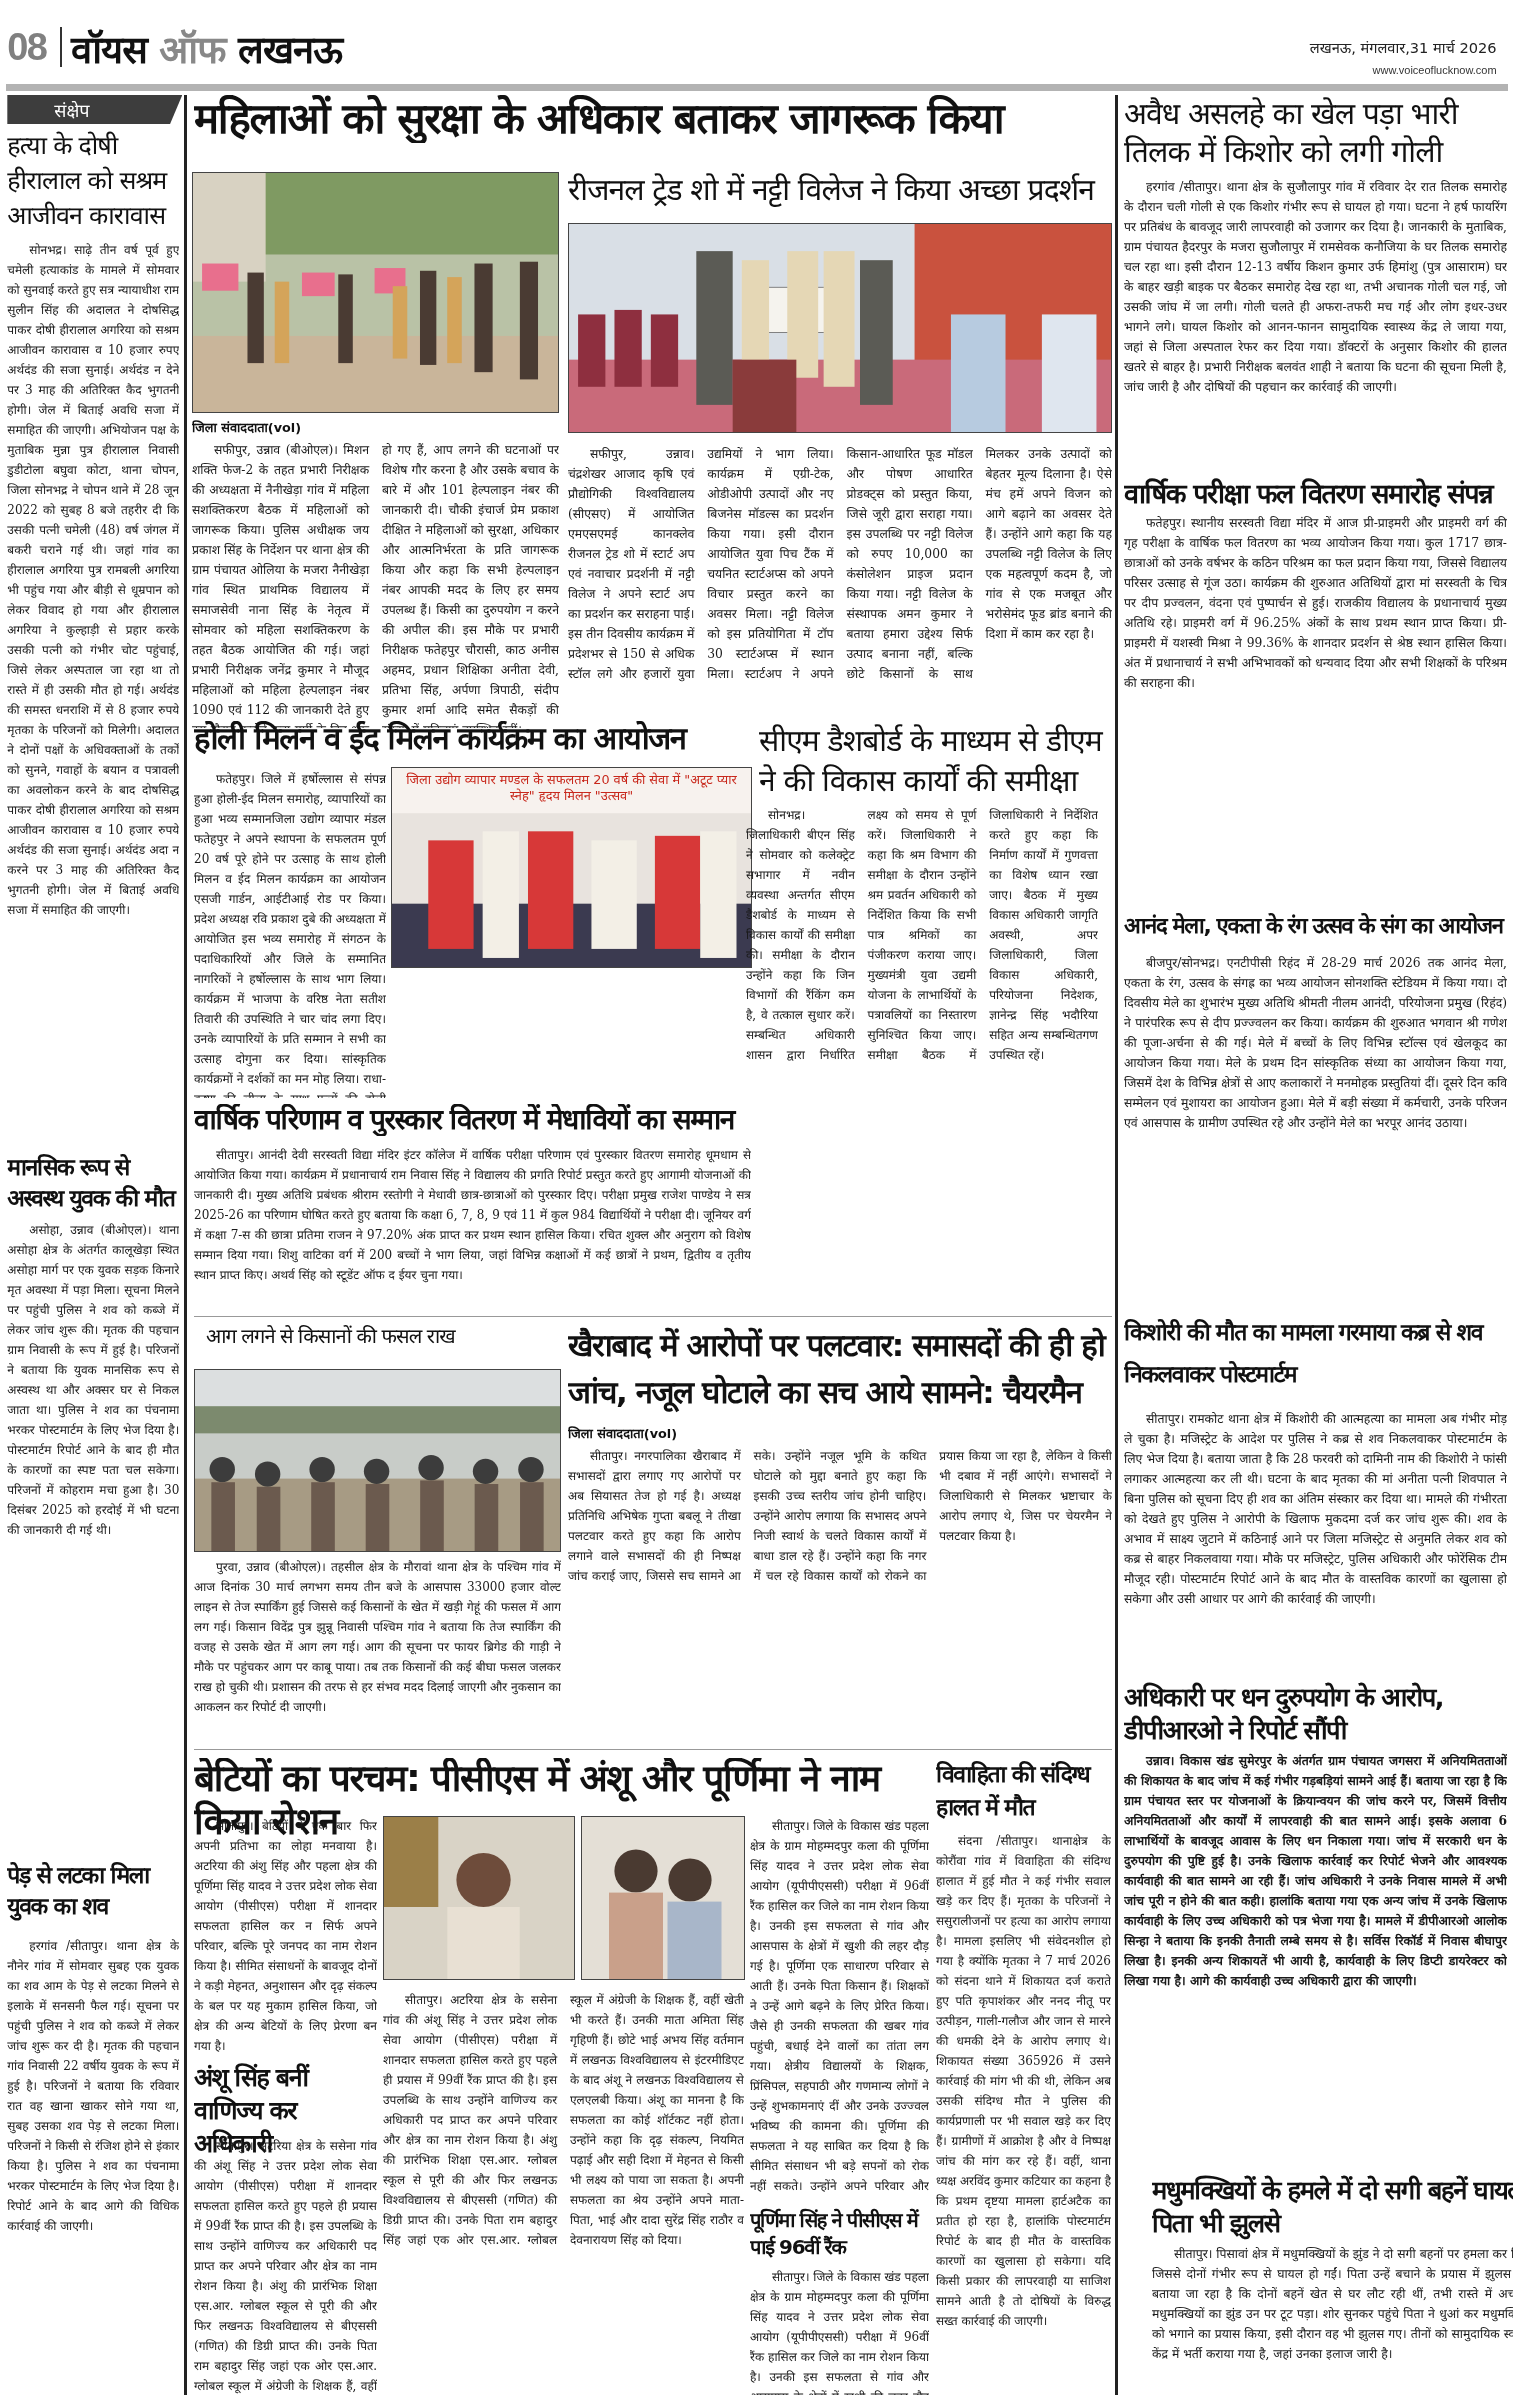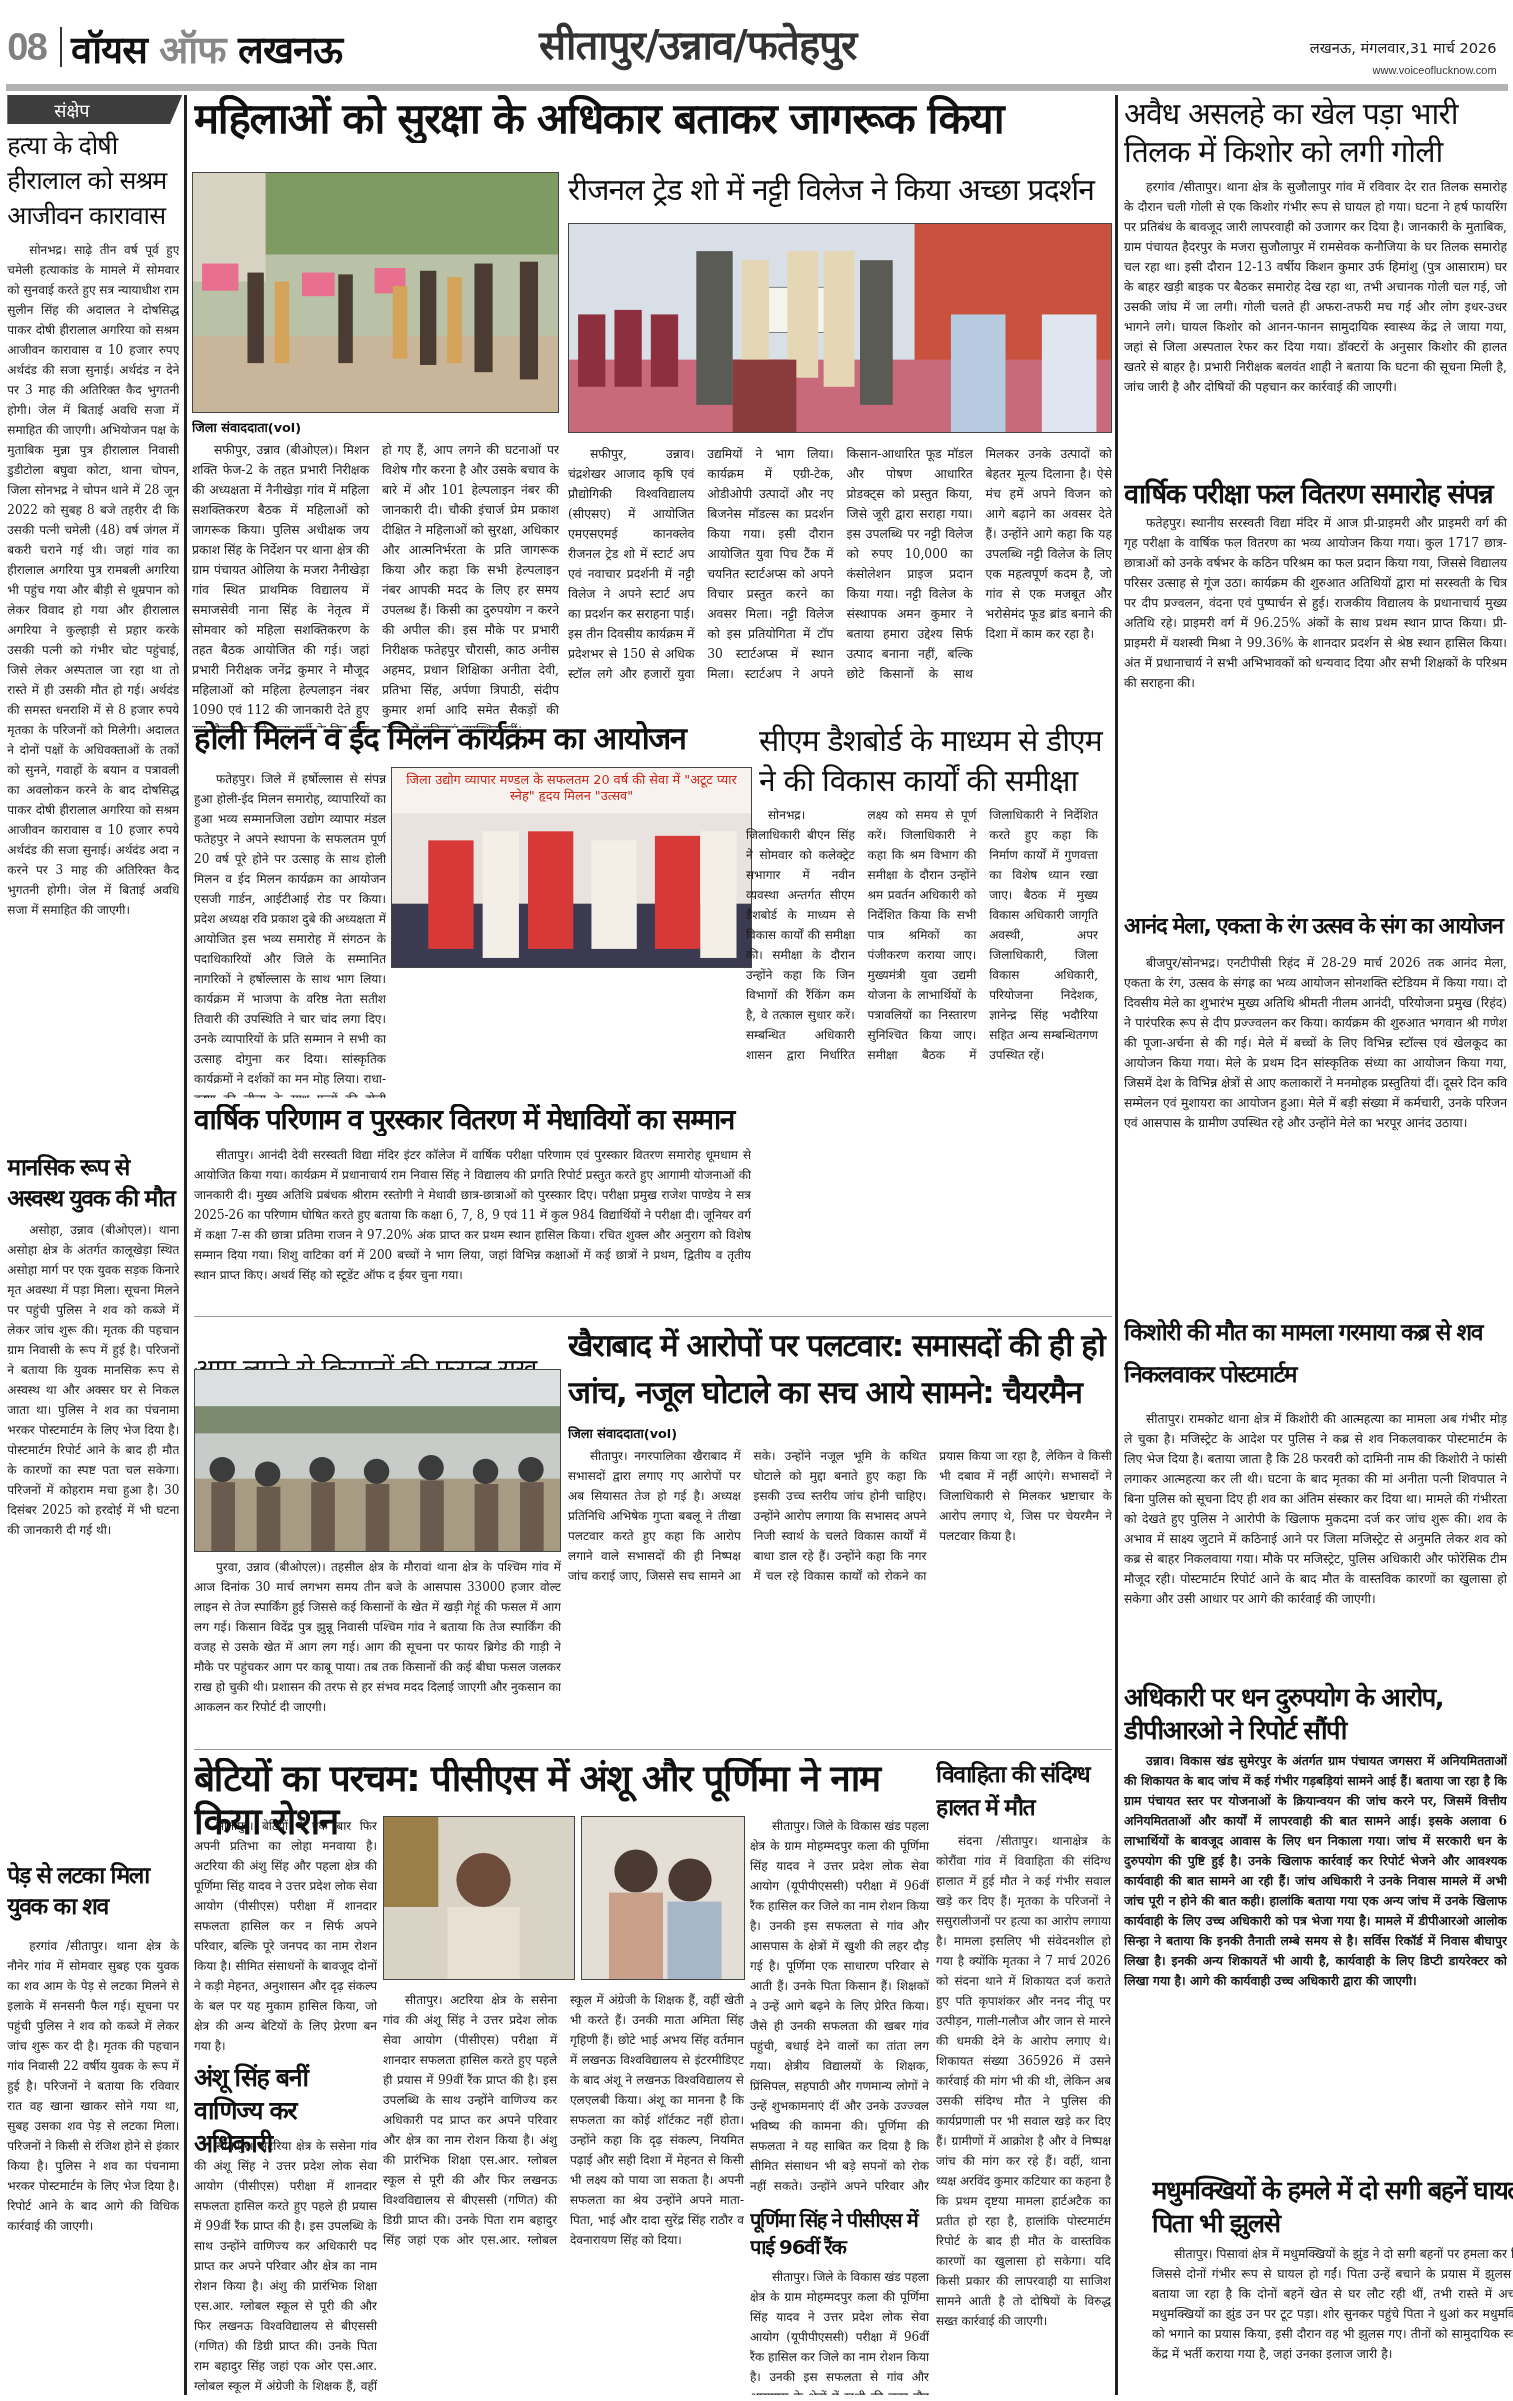--- a/index.html
+++ b/index.html
@@ -39,21 +39,20 @@
 <body>
 
 <header class="masthead">
   <div class="page-no">08</div>
   <div class="mast-divider"></div>
   <div class="paper-name">
     <span>वॉयस</span>
     <span class="mid">ऑफ</span>
     <span>लखनऊ</span>
   </div>
-  <div class="region">सीतापुर/उन्नाव/फतेहपुर</div>
   <div class="dateline">लखनऊ, मंगलवार,31 मार्च 2026</div>
   <div class="website">www.voiceoflucknow.com</div>
 </header>
 <div class="mast-rule"></div>
 
 <div class="col-rule" style="left:184px; top:95px; height:2300px;"></div>
 <div class="col-rule" style="left:1115px; top:95px; height:2300px;"></div>
 
 <div class="kicker">
     <span>संक्षेप</span>
@@ -215,21 +214,21 @@
     <p>सोनभद्र। जिलाधिकारी बीएन सिंह ने सोमवार को कलेक्ट्रेट सभागार में नवीन व्यवस्था अन्तर्गत सीएम डैशबोर्ड के माध्यम से विकास कार्यों की समीक्षा की। समीक्षा के दौरान उन्होंने कहा कि जिन विभागों की रैंकिंग कम है, वे तत्काल सुधार करें। सम्बन्धित अधिकारी शासन द्वारा निर्धारित लक्ष्य को समय से पूर्ण करें। जिलाधिकारी ने कहा कि श्रम विभाग की समीक्षा के दौरान उन्होंने श्रम प्रवर्तन अधिकारी को निर्देशित किया कि सभी पात्र श्रमिकों का पंजीकरण कराया जाए। मुख्यमंत्री युवा उद्यमी योजना के लाभार्थियों के पत्रावलियों का निस्तारण सुनिश्चित किया जाए। समीक्षा बैठक में जिलाधिकारी ने निर्देशित करते हुए कहा कि निर्माण कार्यों में गुणवत्ता का विशेष ध्यान रखा जाए। बैठक में मुख्य विकास अधिकारी जागृति अवस्थी, अपर जिलाधिकारी, जिला विकास अधिकारी, परियोजना निदेशक, ज्ञानेन्द्र सिंह भदौरिया सहित अन्य सम्बन्धितगण उपस्थित रहें।</p>
   </div>
 
 <h2 class="box hl" style="left:194px; top:1104px; width:557px; font-size:28px;">वार्षिक परिणाम व पुरस्कार वितरण में मेधावियों का सम्मान</h2>
 <div class="box body" style="left:194px; top:1145px; width:557px; height:164px; font-size:12px;">
     <p>सीतापुर। आनंदी देवी सरस्वती विद्या मंदिर इंटर कॉलेज में वार्षिक परीक्षा परिणाम एवं पुरस्कार वितरण समारोह धूमधाम से आयोजित किया गया। कार्यक्रम में प्रधानाचार्य राम निवास सिंह ने विद्यालय की प्रगति रिपोर्ट प्रस्तुत करते हुए आगामी योजनाओं की जानकारी दी। मुख्य अतिथि प्रबंधक श्रीराम रस्तोगी ने मेधावी छात्र-छात्राओं को पुरस्कार दिए। परीक्षा प्रमुख राजेश पाण्डेय ने सत्र 2025-26 का परिणाम घोषित करते हुए बताया कि कक्षा 6, 7, 8, 9 एवं 11 में कुल 984 विद्यार्थियों ने परीक्षा दी। जूनियर वर्ग में कक्षा 7-स की छात्रा प्रतिमा राजन ने 97.20% अंक प्राप्त कर प्रथम स्थान हासिल किया। रचित शुक्ल और अनुराग को विशेष सम्मान दिया गया। शिशु वाटिका वर्ग में 200 बच्चों ने भाग लिया, जहां विभिन्न कक्षाओं में कई छात्रों ने प्रथम, द्वितीय व तृतीय स्थान प्राप्त किए। अथर्व सिंह को स्टूडेंट ऑफ द ईयर चुना गया।</p>
   </div>
 
 <div class="hr" style="left:194px; top:1316px; width:918px;"></div>
 
-<h2 class="box hl light" style="left:194px; top:1325px; width:356px; font-size:27px;margin-top:28px;">आग लगने से किसानों की फसल राख</h2>
+<h2 class="box hl light" style="left:206px; top:1325px; width:356px; font-size:20px;">आग लगने से किसानों की फसल राख</h2>
 <div class="photo" style="left:194px; top:1369px; width:367px; height:183px;">
   <svg viewBox="0 0 402 200" preserveAspectRatio="none">
     <rect width="402" height="200" fill="#c8ccc8"></rect>
     <rect width="402" height="60" fill="#dcdfe0"></rect>
     <rect y="40" width="402" height="30" fill="#7c8a6e"></rect>
     <rect y="120" width="402" height="80" fill="#a79b84"></rect>
     <g fill="#3c3c3c">
         <circle cx="30" cy="110" r="14"></circle>
         <circle cx="80" cy="115" r="14"></circle>
         <circle cx="140" cy="110" r="14"></circle>

